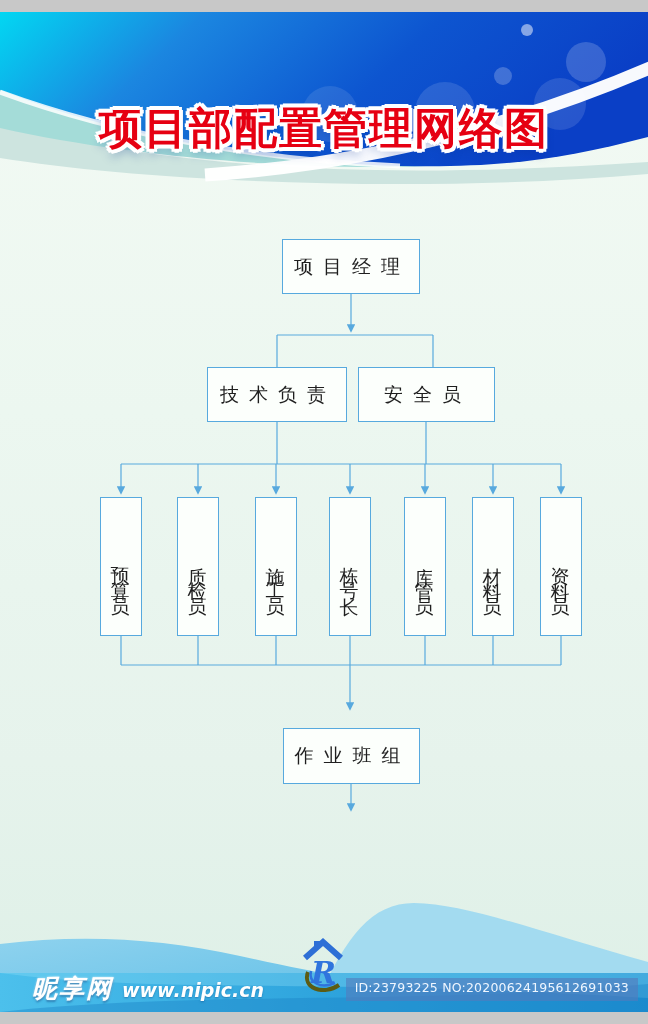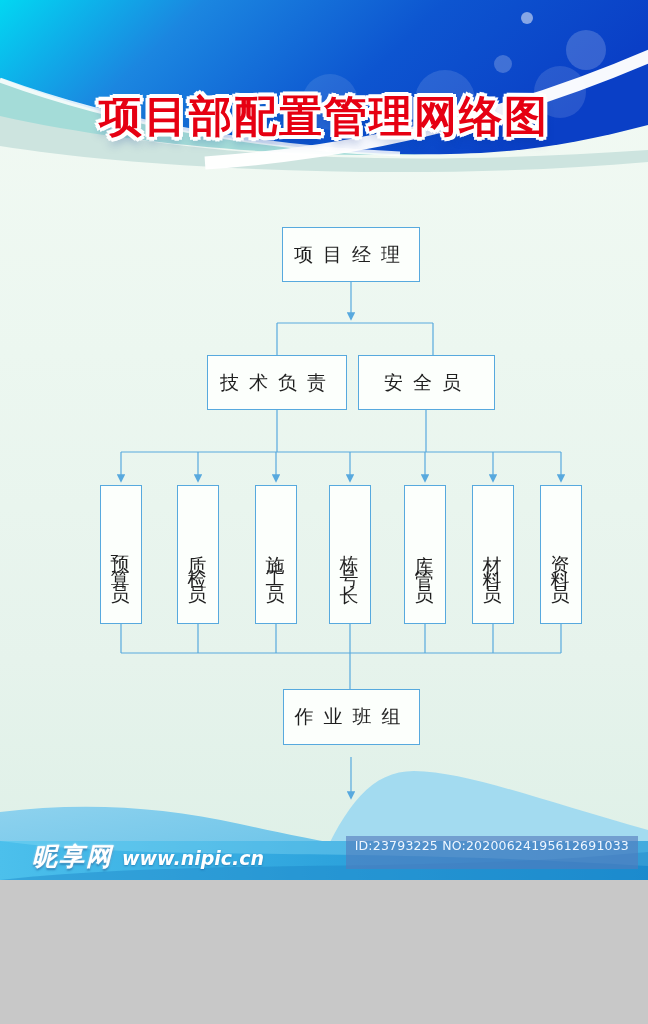--- a/index.html
+++ b/index.html
@@ -1,17 +1,17 @@
 <!DOCTYPE html>
 <html><head>
 <meta charset="utf-8">
 <style>
   html,body{margin:0;padding:0;background:#c8c8c8;}
   .page{
-    position:relative;width:648px;height:880px;margin:0 auto;overflow:hidden;
+    position:relative;width:648px;height:1000px;margin:12px auto;overflow:hidden;
     background:linear-gradient(180deg,#f3faf4 0%,#ecf7f0 40%,#e6f3ec 75%,#def0e7 100%);
     font-family:"DejaVu Sans",sans-serif;
   }
   svg{display:block;}
   
   .header-art{position:absolute;top:0;left:0;width:648px;height:190px;pointer-events:none;}
   .page-title{
     position:absolute;top:88px;left:0;width:648px;text-align:center;
     font-size:43px;font-weight:bold;letter-spacing:2px;color:#e60012;
     text-shadow:-3px -3px 0 #fff,3px -3px 0 #fff,-3px 3px 0 #fff,3px 3px 0 #fff,
@@ -26,40 +26,40 @@
     color:#1f1f1f;font-size:19px;box-sizing:border-box;
   }
   .node.h{letter-spacing:10px;padding-left:2px;}
   .node.v{writing-mode:vertical-rl;text-orientation:upright;letter-spacing:15px;padding-top:15px;}
   .n-root  {left:282px;top:227px;width:138px;height:55px;}
   .n-tech  {left:207px;top:355px;width:140px;height:55px;}
   .n-safe  {left:358px;top:355px;width:137px;height:55px;}
   .n-v0{left:100px;} .n-v1{left:177px;} .n-v2{left:255px;} .n-v3{left:329px;}
   .n-v4{left:404px;} .n-v5{left:472px;} .n-v6{left:540px;}
   .n-v0,.n-v1,.n-v2,.n-v3,.n-v4,.n-v5,.n-v6{top:485px;width:42px;height:139px;}
-  .n-team  {left:283px;top:689px;width:137px;height:56px;}
+  .n-team  {left:283px;top:716px;width:137px;height:56px;}
   .n-staff {left:283px;top:802px;width:137px;height:52px;}
   
   .footer-art{position:absolute;left:0;bottom:0;width:648px;height:140px;pointer-events:none;}
   .company-row{
     position:absolute;left:0;top:922px;width:648px;height:62px;
     display:flex;align-items:center;justify-content:center;gap:10px;
   }
   .company-name{font-size:33px;font-weight:bold;color:#0d0d0d;letter-spacing:0;white-space:nowrap;}
   .bottom-bar{position:absolute;left:0;bottom:0;width:648px;height:39px;}
   .wm{
     position:absolute;left:32px;bottom:7px;display:flex;align-items:baseline;gap:9px;color:#fff;
   }
   .wm-site{
     font-size:25px;font-weight:bold;letter-spacing:2px;font-style:italic;
     text-shadow:0 2px 2px rgba(20,90,150,.6),0 0 2px rgba(255,255,255,.9);
   }
   .wm-url{font-size:19px;font-weight:bold;font-style:italic;text-shadow:0 1px 2px rgba(20,90,150,.55);}
   .id-badge{
-    position:absolute;right:10px;bottom:11px;padding:2px 9px 16px;
+    position:absolute;right:10px;bottom:11px;padding:2px 9px 6px;
     background:rgba(84,122,189,.62);color:#eef6ff;font-size:12.5px;letter-spacing:.2px;
   }
 </style>
 </head>
 <body>
 
 <div class="page">
 
   <svg class="header-art" viewBox="0 0 648 190">
     <defs>

